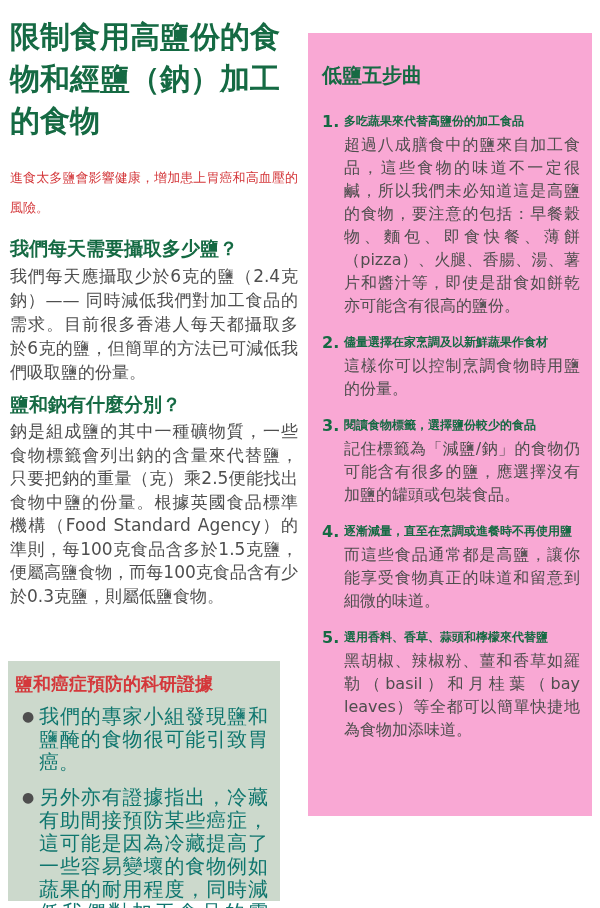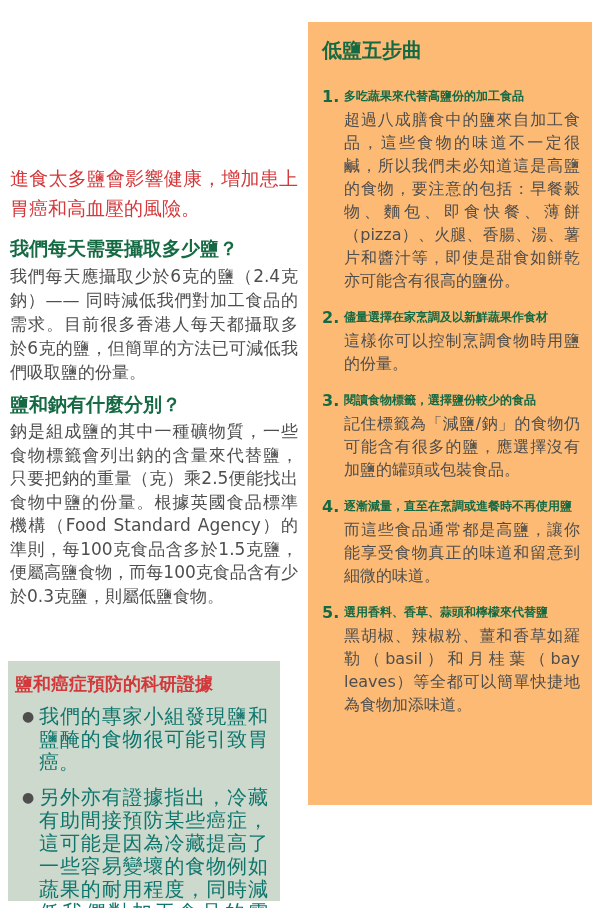--- a/index.html
+++ b/index.html
@@ -12,21 +12,21 @@
     overflow:hidden;
   }
   
   .doc-title {
     position:absolute; left:10px; top:16px; width:288px;
     font-size:30px; font-weight:bold; line-height:42px;
     color:#156a43; letter-spacing:0px;
   }
   .warning {
     position:absolute; left:10px; top:163px; width:288px;
-    font-size:19px; line-height:30px; color:#d4383b;
+    font-size:13px; line-height:30px; color:#d4383b;
     text-align:justify;
   }
   .sec-h1 {
     position:absolute; left:10px; top:236px; width:288px;
     font-size:19px; font-weight:bold; color:#156a43;
   }
   .sec-p1 {
     position:absolute; left:10px; top:264px; width:288px;
     font-size:17px; line-height:24px; color:#4e4e4e;
     text-align:justify;
@@ -57,24 +57,24 @@
   .bullet-marker {
     flex:none; width:17px; font-size:14px; line-height:23px;
     color:#4e4e4e;
   }
   .bullet-text {
     flex:1; font-size:20px; line-height:23px; color:#0f766e;
     text-align:justify;
   }
   
   .steps-box {
-    position:absolute; left:308px; top:22px;
+    position:absolute; left:308px; top:33px;
     width:284px; height:783px;
-    background:#fdba74;
-    padding:15px 12px 12px 14px;
+    background:#f9a8d4;
+    padding:29px 12px 12px 14px;
   }
   .steps-title {
     font-size:20px; font-weight:bold; color:#156a43;
     margin-bottom:21px;
   }
   .step {
     display:flex; margin-bottom:14px;
   }
   .step-num {
     flex:none; width:22px;
@@ -87,20 +87,21 @@
   .step-body {
     font-size:16px; line-height:23px; color:#4e4e4e;
     text-align:justify;
   }
 </style>
 </head>
 <body>
 
 <div class="page">
 
+  <h1 class="doc-title">限制食用高鹽份的食物和經鹽（鈉）加工的食物</h1>
 
   <p class="warning">進食太多鹽會影響健康，增加患上胃癌和高血壓的風險。</p>
 
   <h2 class="sec-h1">我們每天需要攝取多少鹽？</h2>
   <p class="sec-p1">我們每天應攝取少於6克的鹽（2.4克鈉）—— 同時減低我們對加工食品的需求。目前很多香港人每天都攝取多於6克的鹽，但簡單的方法已可減低我們吸取鹽的份量。</p>
 
   <h2 class="sec-h2">鹽和鈉有什麼分別？</h2>
   <p class="sec-p2">鈉是組成鹽的其中一種礦物質，一些食物標籤會列出鈉的含量來代替鹽，只要把鈉的重量（克）乘2.5便能找出食物中鹽的份量。根據英國食品標準機構（Food Standard Agency）的準則，每100克食品含多於1.5克鹽，便屬高鹽食物，而每100克食品含有少於0.3克鹽，則屬低鹽食物。</p>
 
   <div class="evidence-box">

